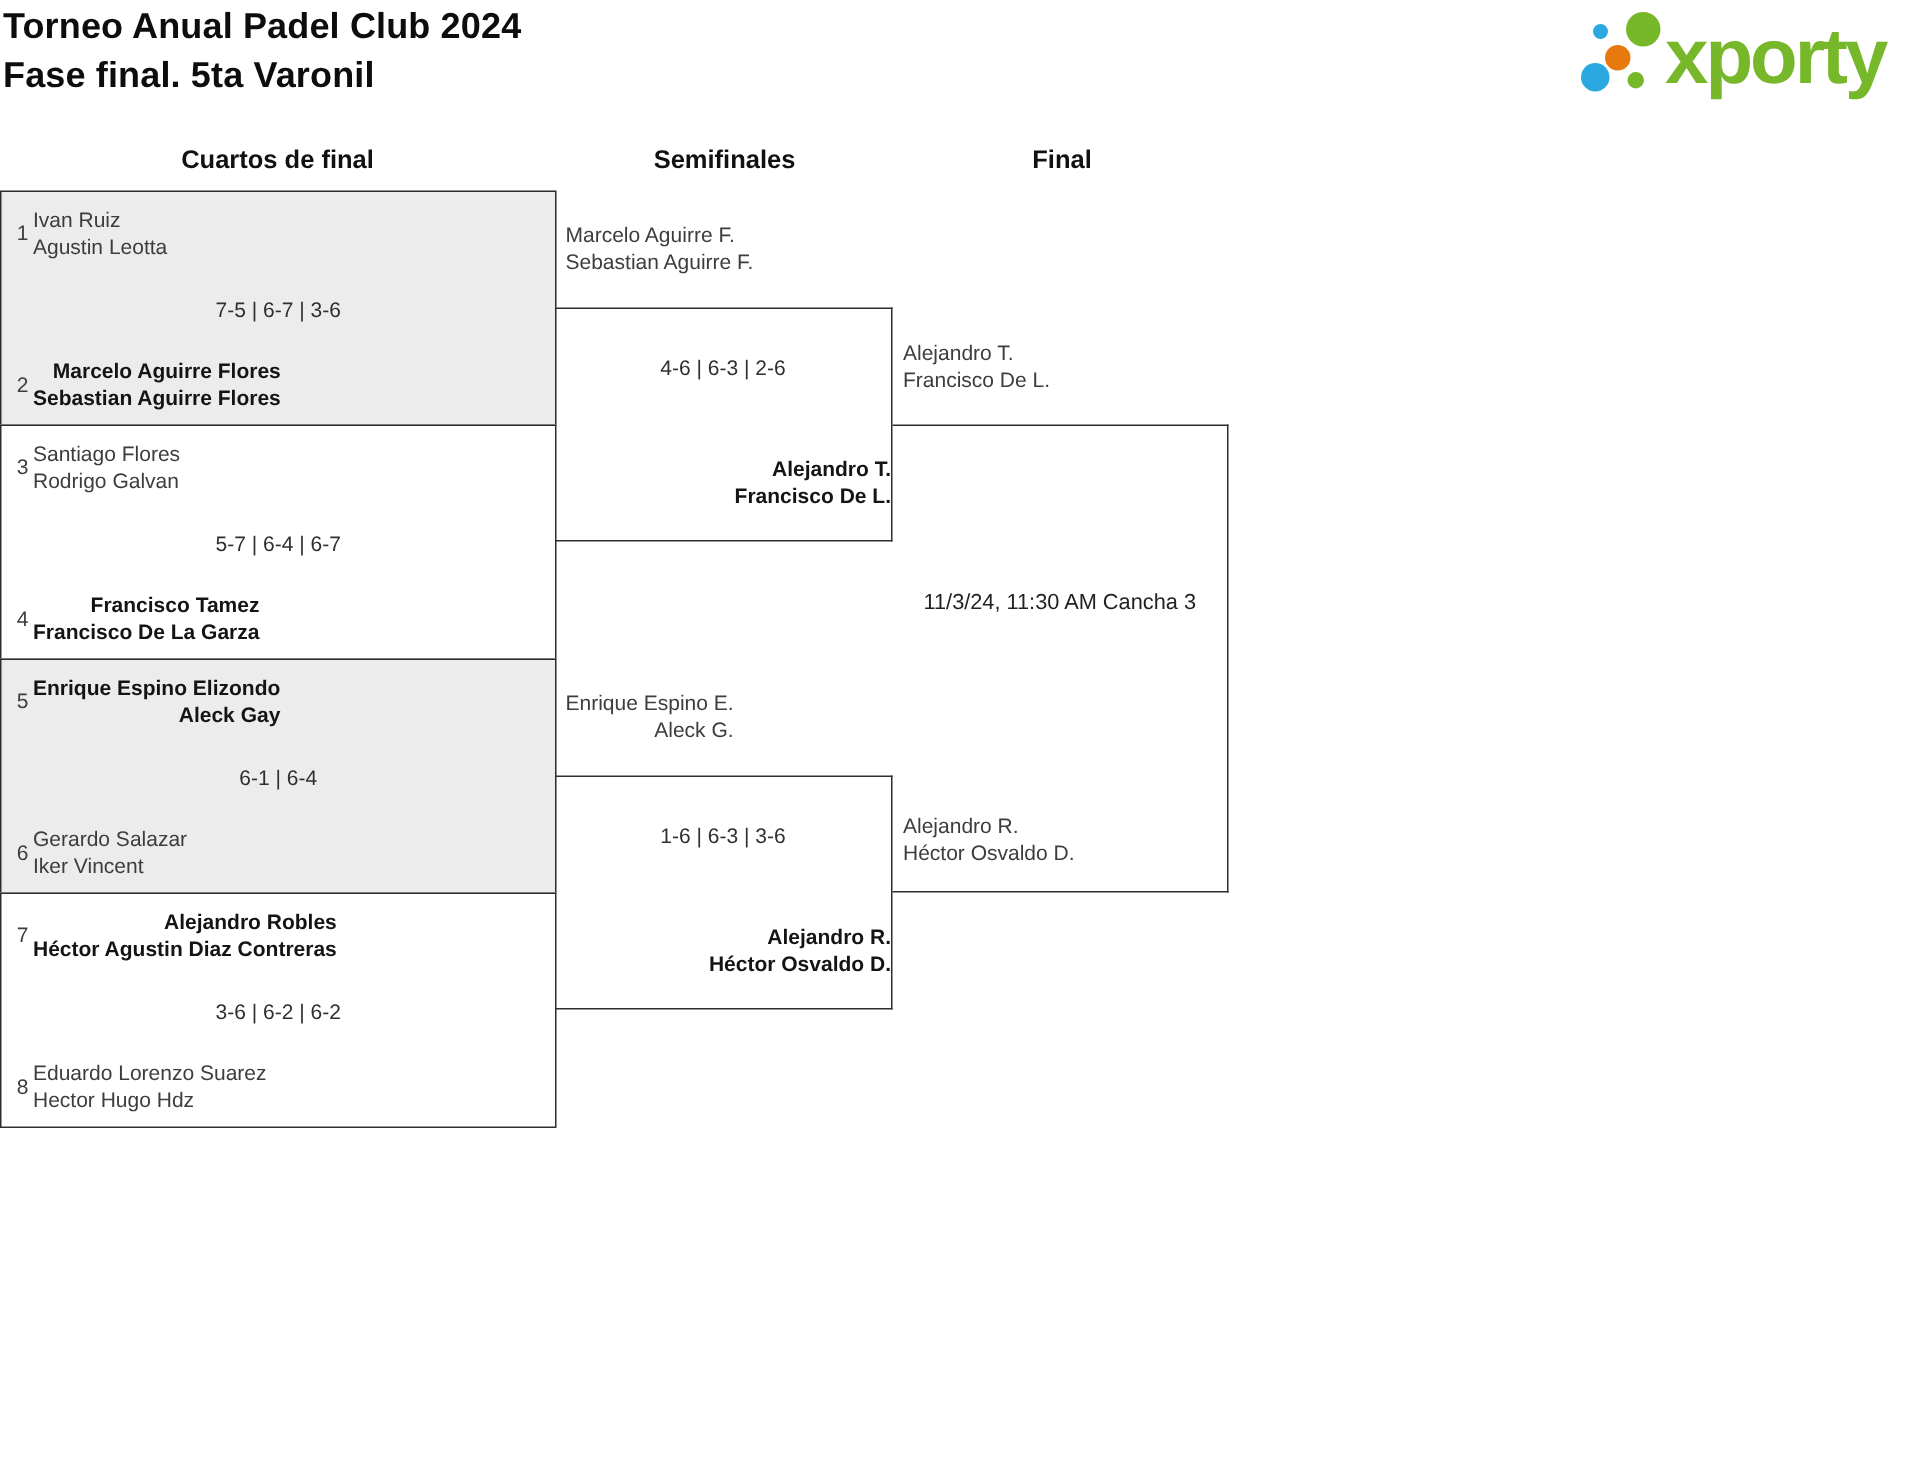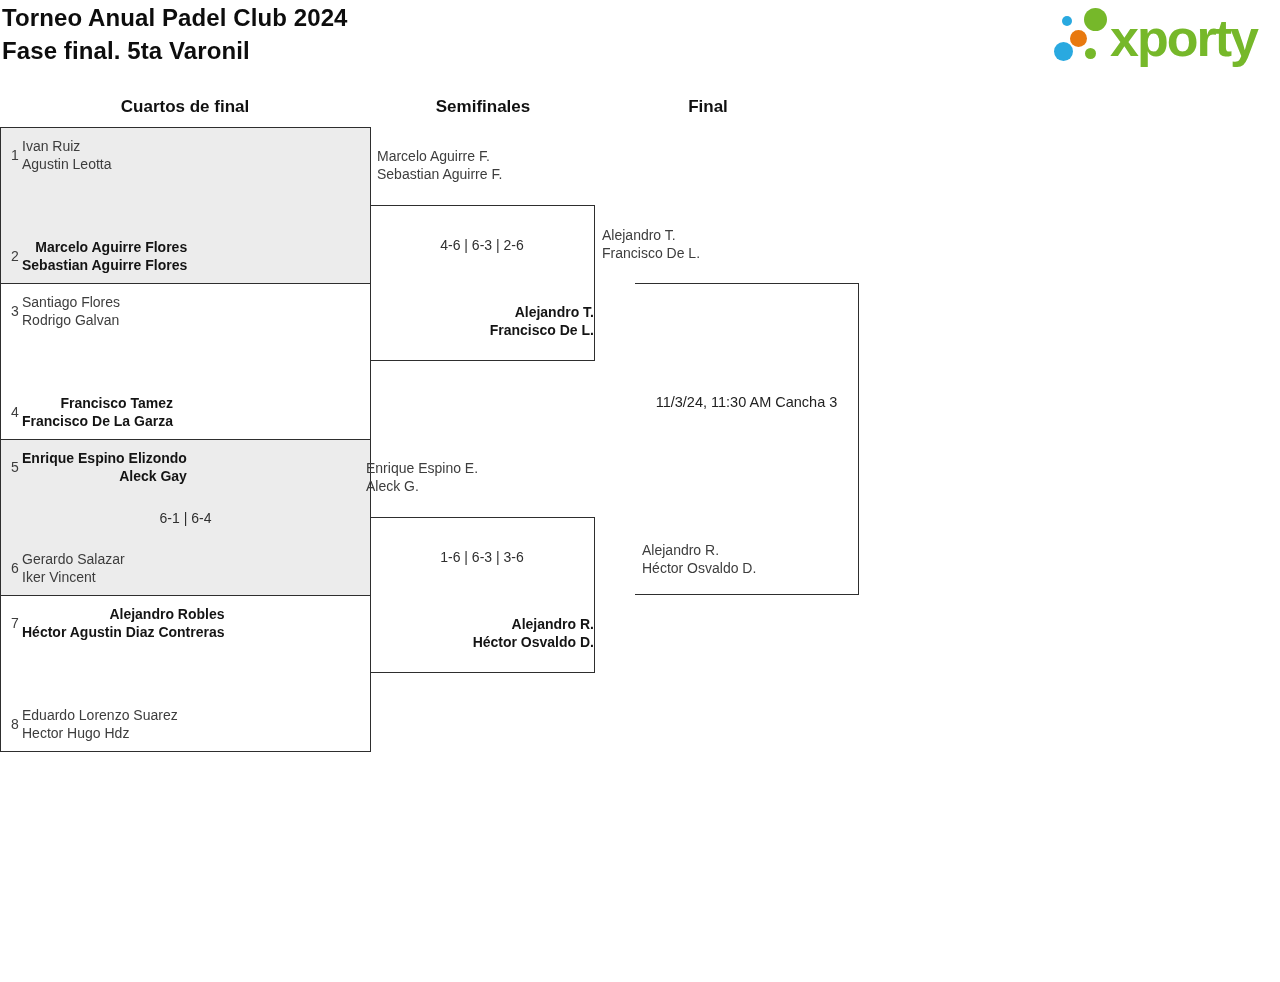--- a/index.html
+++ b/index.html
@@ -90,30 +90,29 @@
   }
   .sf-winner-zone {
     position: absolute; bottom: 0; left: 0; right: 0; height: 78px;
     display: flex; flex-direction: column; justify-content: center;
     padding-left: 7px;
   }
 
   
   .float-team { position: absolute; }
   .sf1-team-top { left: 377px; top: 147px; }
-  .sf2-team-top { left: 366px; top: 459px; }
+  .sf2-team-top { left: 377px; top: 459px; text-align: right; }
   .final-team-top { left: 602px; top: 226px; }
 
   
   .final-box {
     position: absolute; left: 595px; top: 283px; width: 224px; height: 312px;
     border-top: 1px solid #2e2e2e;
     border-right: 1px solid #2e2e2e;
     border-bottom: 1px solid #2e2e2e;
-    margin-left: 40px;
   }
   .final-info {
     position: absolute; top: 110px; left: 0; right: 0;
     text-align: center; font-size: 14.5px; color: #222;
     white-space: nowrap;
   }
   .final-team-bottom { position: absolute; left: 7px; top: 257px; }
 </style>
 </head>
 <body>
@@ -137,37 +136,39 @@
 <div class="abs col-header c3">Final</div>
 
 <div class="qf-box alt" style="top:127px">
   <div class="qf-row qf-row-top">
     <div class="qf-seed">1</div>
     <div class="qf-names">
       <div class="name">Ivan Ruiz</div>
       <div class="name">Agustin Leotta</div>
     </div>
   </div>
+  <div class="qf-score score">7-5 | 6-7 | 3-6</div>
   <div class="qf-row qf-row-bottom winner">
     <div class="qf-seed">2</div>
     <div class="qf-names">
       <div class="name">Marcelo Aguirre Flores</div>
       <div class="name">Sebastian Aguirre Flores</div>
     </div>
   </div>
 </div>
 
 <div class="qf-box" style="top:283px">
   <div class="qf-row qf-row-top">
     <div class="qf-seed">3</div>
     <div class="qf-names">
       <div class="name">Santiago Flores</div>
       <div class="name">Rodrigo Galvan</div>
     </div>
   </div>
+  <div class="qf-score score">5-7 | 6-4 | 6-7</div>
   <div class="qf-row qf-row-bottom winner">
     <div class="qf-seed">4</div>
     <div class="qf-names">
       <div class="name">Francisco Tamez</div>
       <div class="name">Francisco De La Garza</div>
     </div>
   </div>
 </div>
 
 <div class="qf-box alt" style="top:439px">
@@ -189,20 +190,21 @@
 </div>
 
 <div class="qf-box" style="top:595px">
   <div class="qf-row qf-row-top winner">
     <div class="qf-seed">7</div>
     <div class="qf-names">
       <div class="name">Alejandro Robles</div>
       <div class="name">Héctor Agustin Diaz Contreras</div>
     </div>
   </div>
+  <div class="qf-score score">3-6 | 6-2 | 6-2</div>
   <div class="qf-row qf-row-bottom">
     <div class="qf-seed">8</div>
     <div class="qf-names">
       <div class="name">Eduardo Lorenzo Suarez</div>
       <div class="name">Hector Hugo Hdz</div>
     </div>
   </div>
 </div>
 
 <div class="float-team sf1-team-top">

